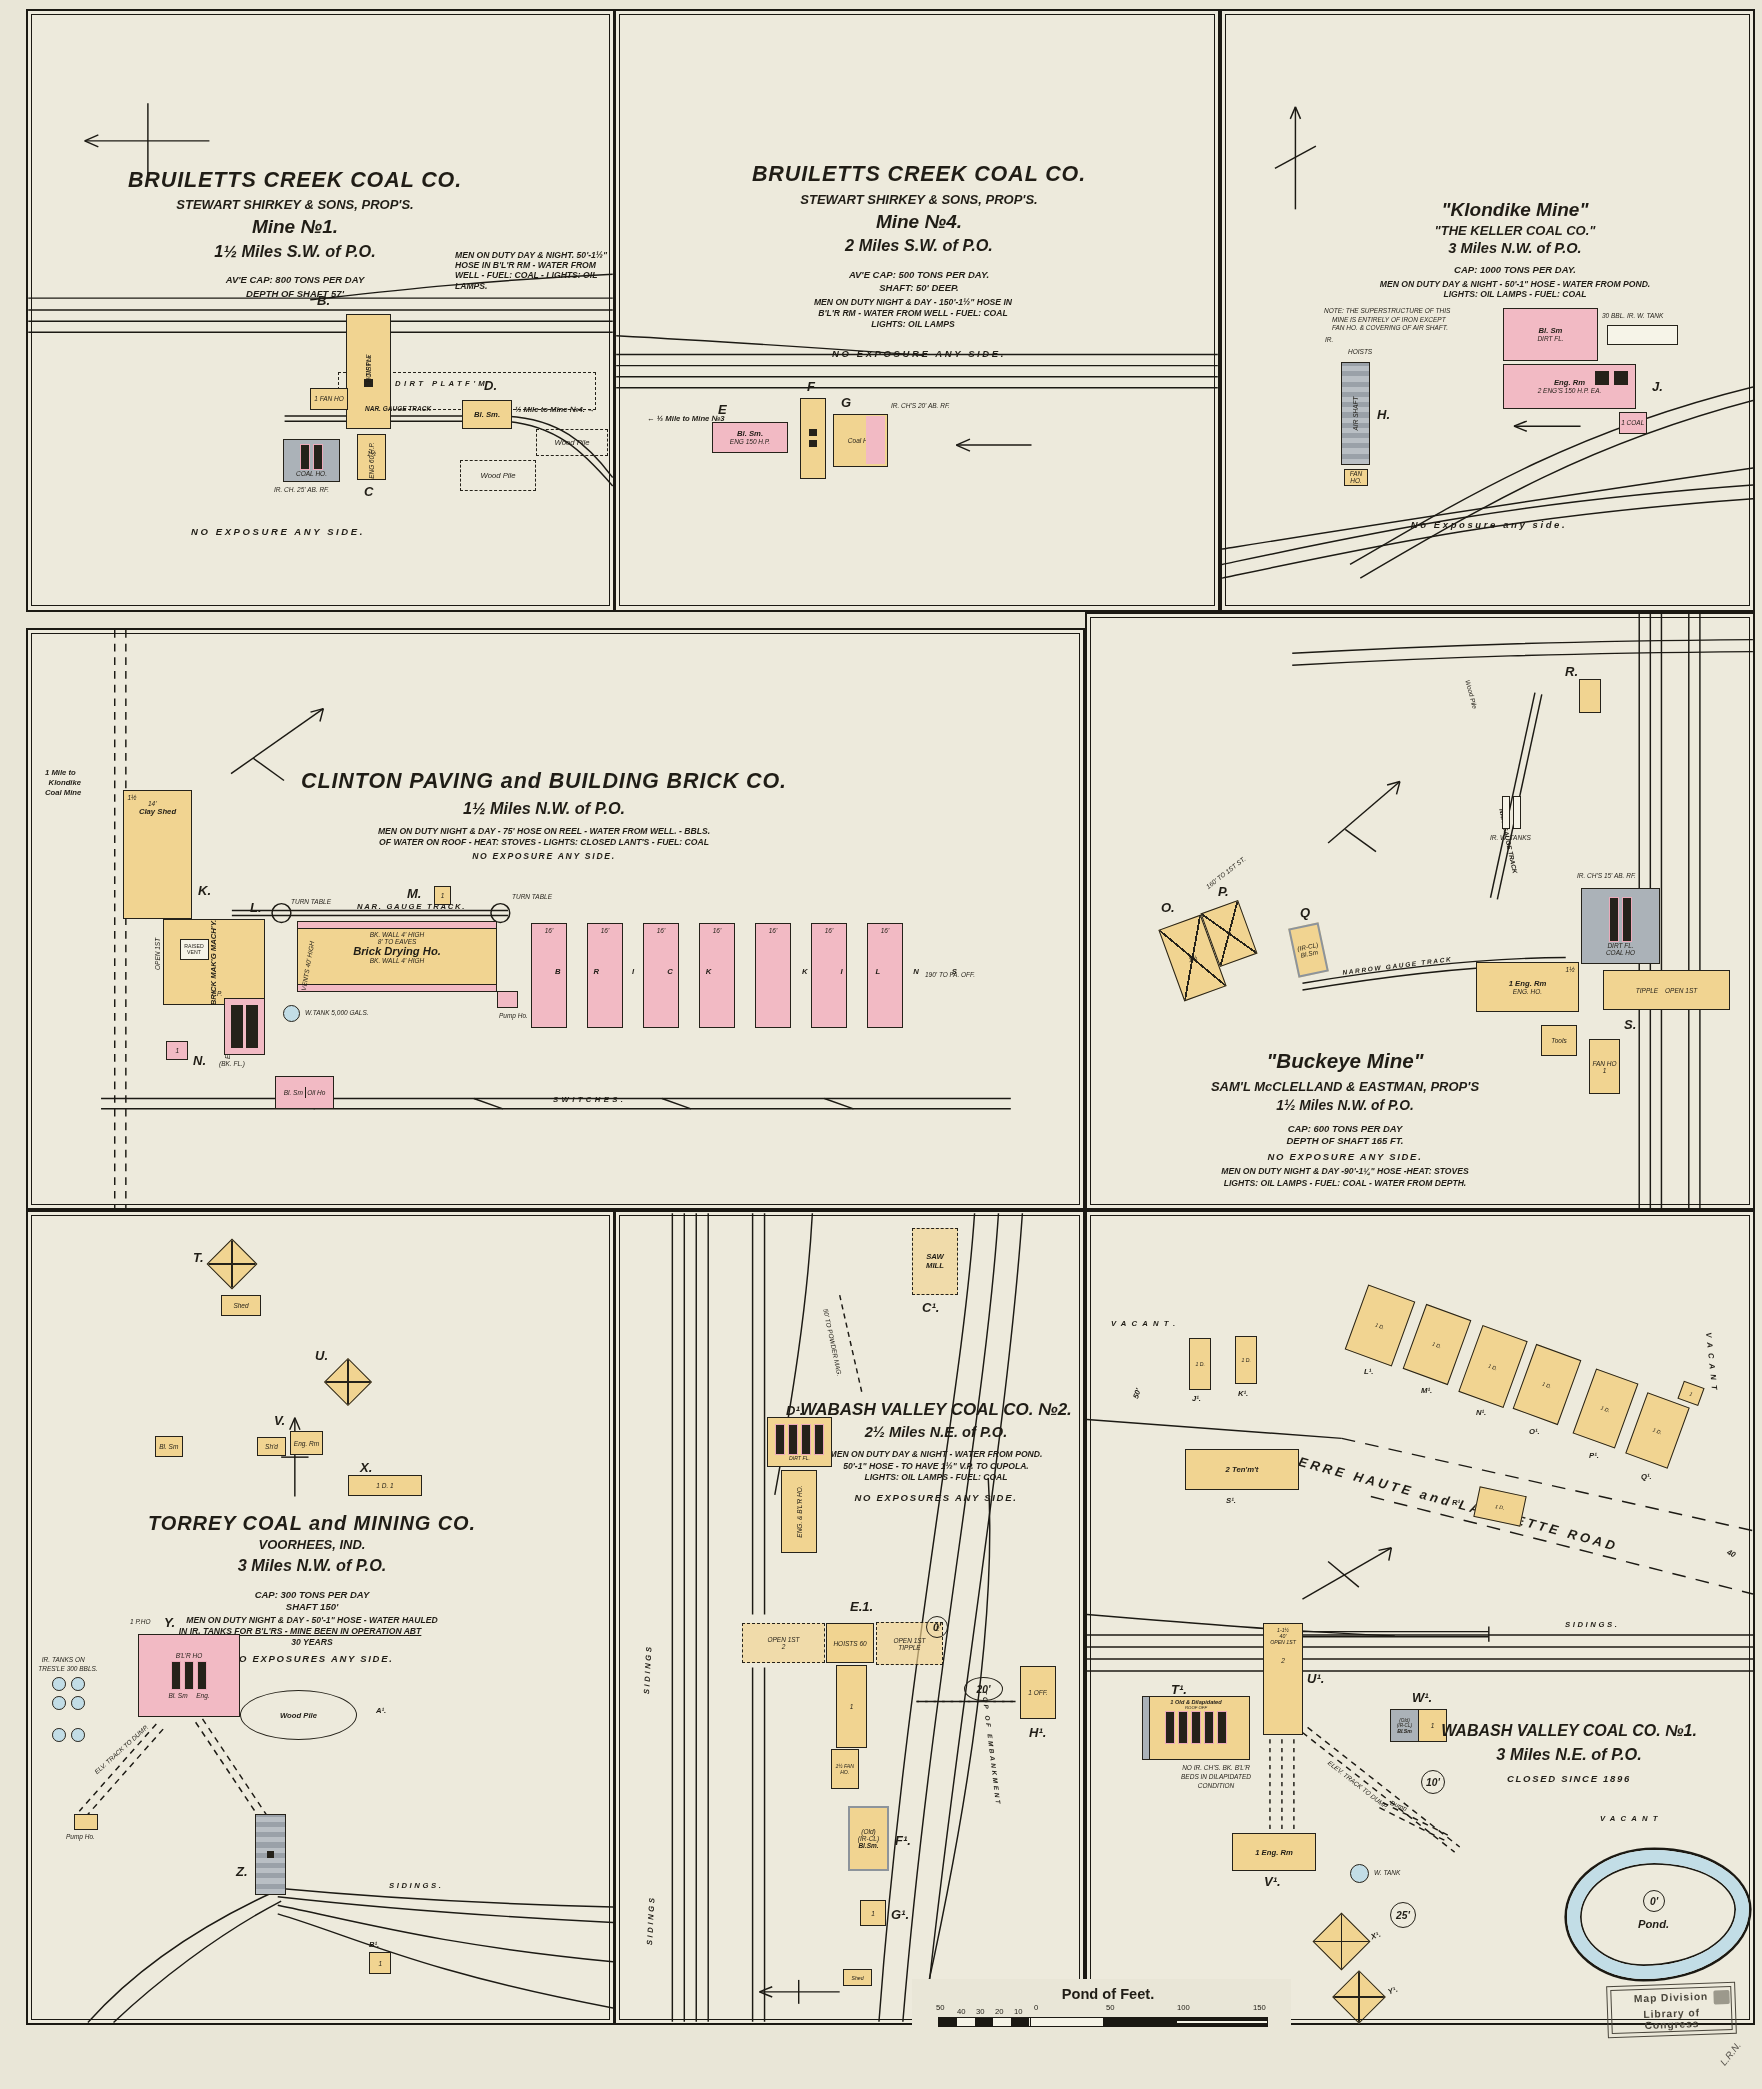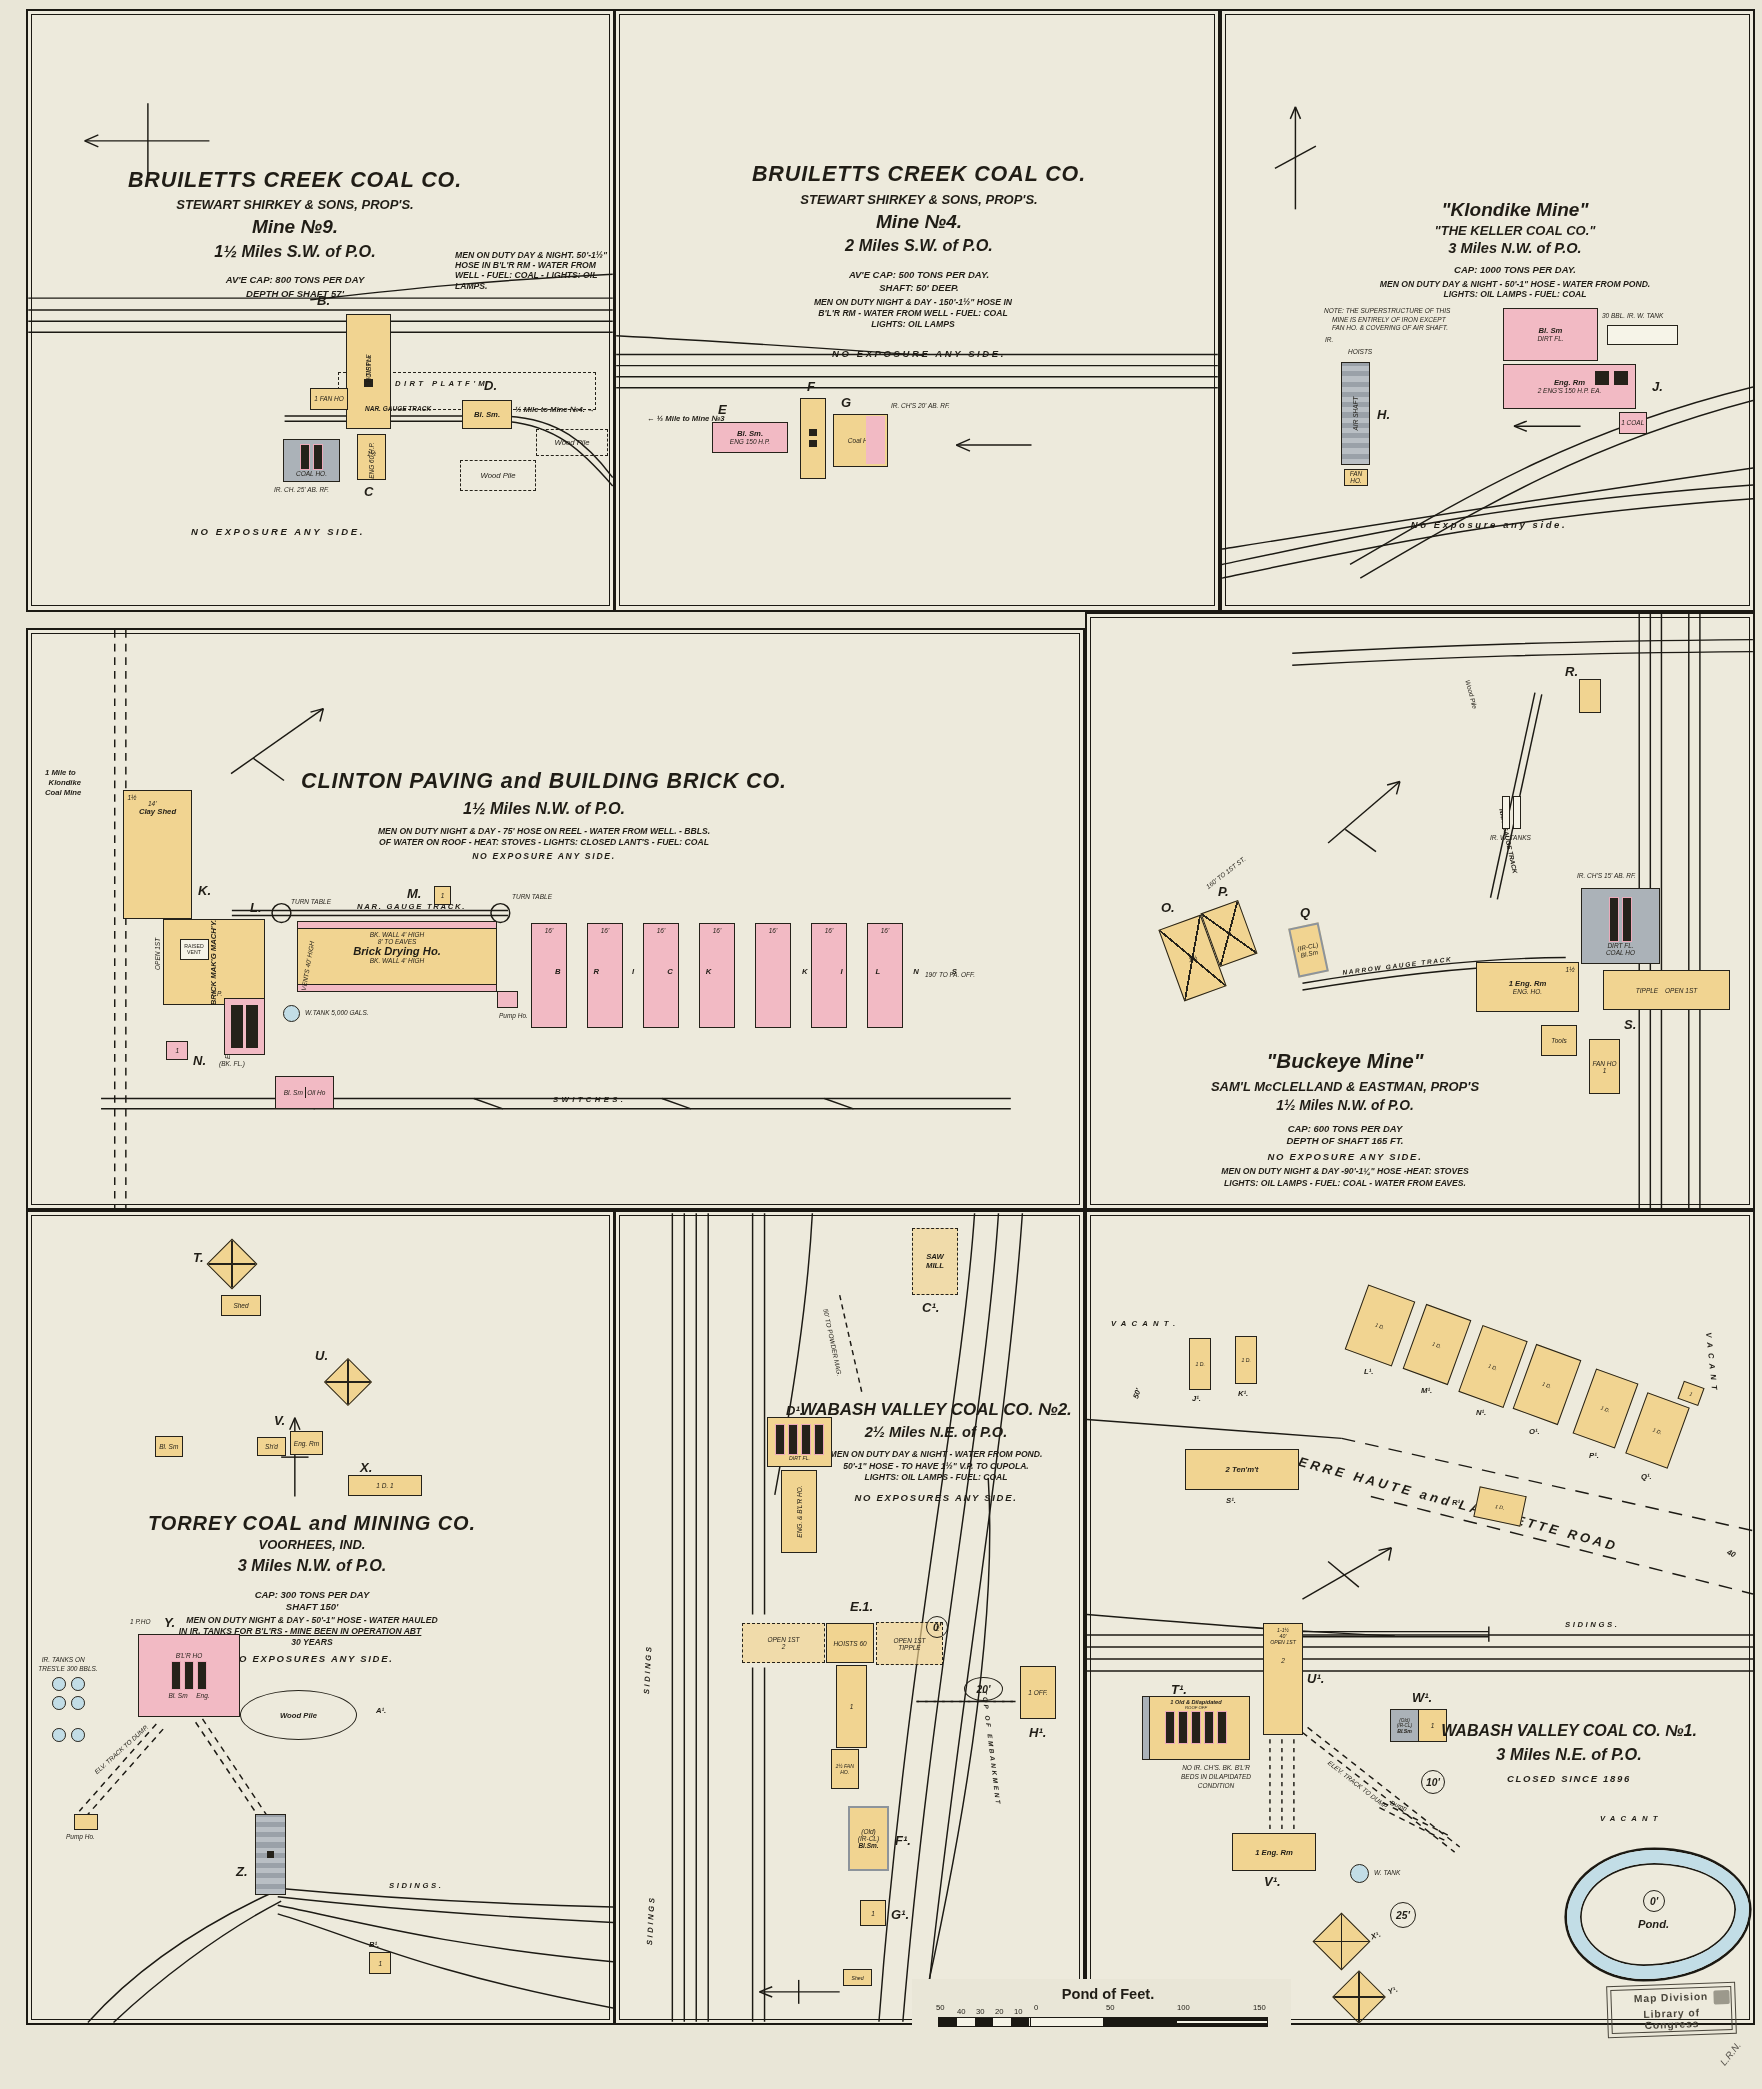--- a/index.html
+++ b/index.html
@@ -72,21 +72,21 @@
       <path d="M300,474 H556"></path>
         <path d="M300,480 H556"></path>
       <path d="M556,474 C620,476 654,506 684,546"></path>
         <path d="M556,480 C616,484 648,514 684,556"></path>
       <path d="M66,152 H212" stroke-width="1.4"></path>
         <path d="M66,152 l16,-7 M66,152 l16,7" stroke-width="1.4"></path>
       <path d="M140,108 V196" stroke-width="1.4"></path>
     </svg>
     <div class="lbl t-co ctr" style="left:267px; top:157px;">BRUILETTS CREEK COAL CO.</div>
     <div class="lbl t-sub ctr" style="left:267px; top:186px;">STEWART SHIRKEY &amp; SONS, PROP'S.</div>
-    <div class="lbl t-mine ctr" style="left:267px; top:205px;">Mine №9.</div>
+    <div class="lbl t-mine ctr" style="left:267px; top:205px;">Mine №1.</div>
     <div class="lbl t-mi ctr" style="left:267px; top:231px;">1½ Miles S.W. of P.O.</div>
     <div class="lbl t-info ctr" style="left:267px; top:263px;">AV'E CAP: 800 TONS PER DAY</div>
     <div class="lbl t-info ctr" style="left:267px; top:277px;">DEPTH OF SHAFT 57'</div>
     <div class="lbl t-note" style="left:427px; top:239px; width:153px; white-space:normal;">MEN ON DUTY DAY &amp; NIGHT. 50'-1½" HOSE IN B'L'R RM - WATER FROM WELL - FUEL: COAL - LIGHTS: OIL LAMPS.</div>
     <div class="lbl t-info ctr" style="left:250px; top:515px; letter-spacing:2.6px;">NO EXPOSURE ANY SIDE.</div>
 
     <div class="b dashb" style="left:310px; top:361px; width:258px; height:38px;"></div>
     <div class="lbl sm bold i" style="left:367px; top:368px; letter-spacing:3.4px;">DIRT PLATF'M</div>
 
     <div class="b" style="left:318px; top:303px; width:45px; height:115px;">
@@ -398,21 +398,21 @@
     </div>
     <div class="lbl key" style="left:537px; top:403px;">S.</div>
 
     <div class="lbl t-mine ctr" style="left:258px; top:435px; font-size:20.6px;">"Buckeye Mine"</div>
     <div class="lbl t-sub ctr" style="left:258px; top:465px;">SAM'L McCLELLAND &amp; EASTMAN, PROP'S</div>
     <div class="lbl t-mi ctr" style="left:258px; top:484px; font-size:13.8px;">1½ Miles N.W. of P.O.</div>
     <div class="lbl t-info ctr" style="left:258px; top:509px;">CAP: 600 TONS PER DAY</div>
     <div class="lbl t-info ctr" style="left:258px; top:521px;">DEPTH OF SHAFT 165 FT.</div>
     <div class="lbl t-info ctr" style="left:258px; top:537px; letter-spacing:1.7px;">NO EXPOSURE ANY SIDE.</div>
     <div class="lbl t-note ctr" style="left:258px; top:552px;">MEN ON DUTY NIGHT &amp; DAY -90'-1¼" HOSE -HEAT: STOVES</div>
-    <div class="lbl t-note ctr" style="left:258px; top:564px;">LIGHTS: OIL LAMPS - FUEL: COAL - WATER FROM EAVES.</div>
+    <div class="lbl t-note ctr" style="left:258px; top:564px;">LIGHTS: OIL LAMPS - FUEL: COAL - WATER FROM DEPTH.</div>
   </div>
 
   <div class="panel" style="left:26px; top:1210px; width:589px; height:815px;">
     <svg class="lines" viewBox="0 0 684 947">
       <path d="M292,790 C400,800 520,808 684,812"></path>
       <path d="M292,800 C400,812 520,822 684,830"></path>
       <path d="M292,810 C390,830 480,856 684,876"></path>
       <path d="M292,820 C380,846 460,888 684,930"></path>
       <path d="M286,795 C210,830 130,880 70,947"></path>
       <path d="M296,805 C220,845 150,900 100,947"></path>

